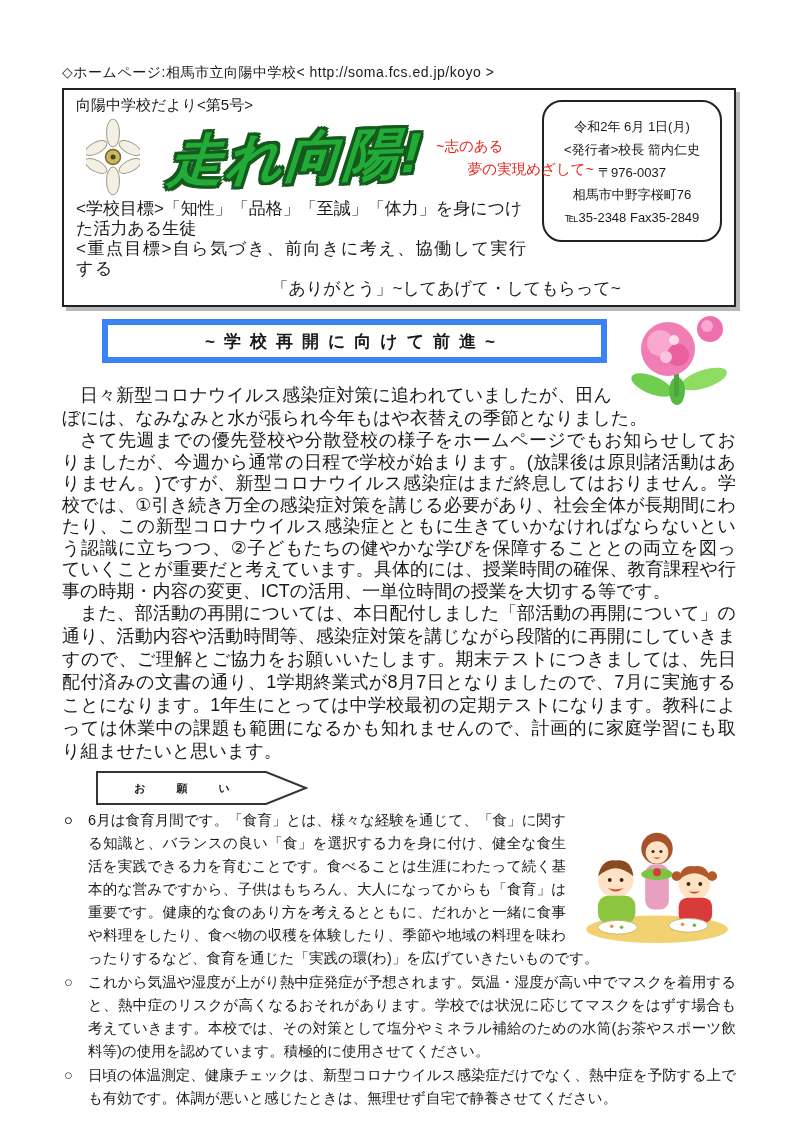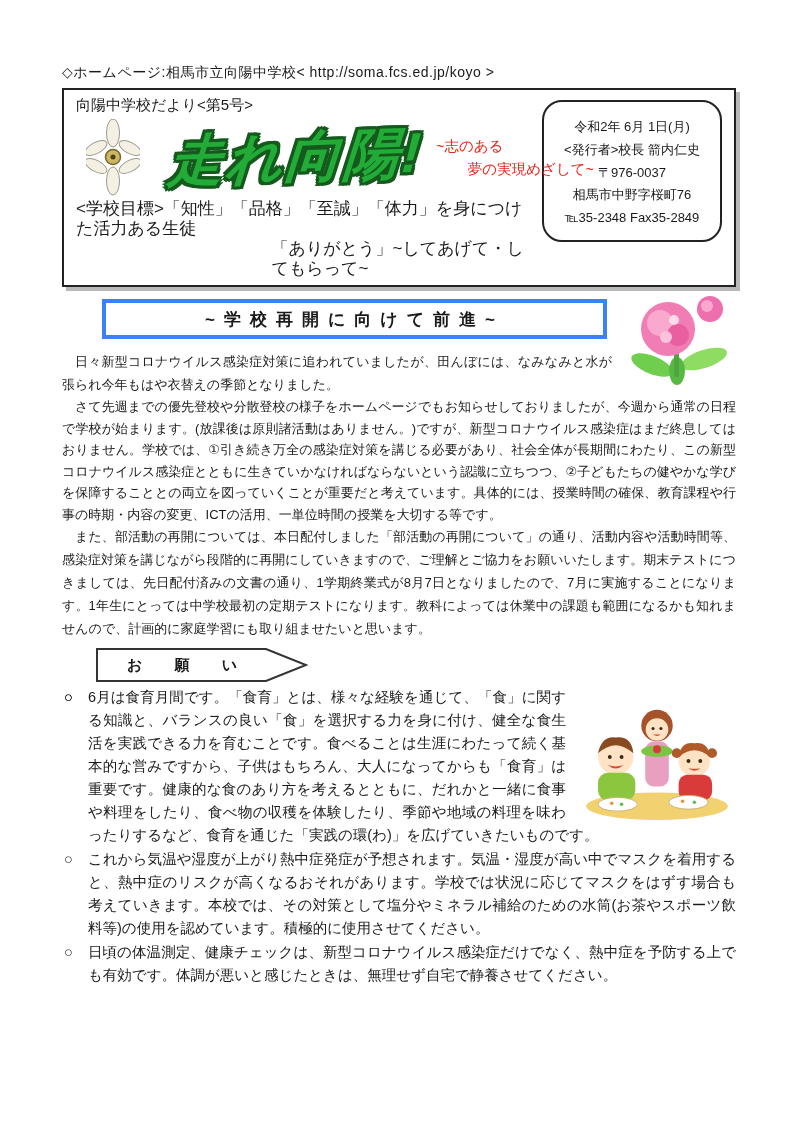--- a/index.html
+++ b/index.html
@@ -29,36 +29,36 @@
                            0 -3px 0 #155a1d, 0 3px 0 #155a1d,
                            -3px 0 0 #155a1d, 3px 0 0 #155a1d; }
   .slogan { color:#e8241c; font-size:14.5px; line-height:1.6; margin-left:14px; white-space:nowrap; }
   .slogan .l2 { padding-left:2.2em; }
   .goals { font-size:17px; line-height:20px; clear:none; }
   .goals .g2 { letter-spacing:1.5px; }
   .goals .g3 { padding-left:11.5em; }
 
   
   .section-wrap { margin-top:12px; position:relative; }
-  .section-title { width:505px; margin-left:40px; border:4px solid #3b82f6;
+  .section-title { width:505px; margin-left:40px; border:6px solid #3b82f6;
                    text-align:center; font-size:17px; font-weight:bold;
                    letter-spacing:9px; padding:5px 0 4px; background:#fff; }
   .peony { float:right; width:112px; height:92px; margin:-6px 2px 2px 10px; }
 
   
-  .bodytext { font-size:13px; line-height:23px; text-align:justify; margin-top:11px; }
+  .bodytext { font-size:18px; line-height:23px; text-align:justify; margin-top:21px; }
   .bodytext p { text-indent:1em; }
   .para2 { line-height:21.5px; }
 
   
   .onegai { position:relative; width:212px; height:34px; margin:8px 0 4px 34px; }
   .onegai svg { position:absolute; inset:0; }
   .onegai .label { position:absolute; left:0; top:0; width:172px; height:34px;
                    display:flex; align-items:center; justify-content:center;
-                   font-size:15px; font-weight:bold; letter-spacing:14px; text-indent:14px;}
+                   font-size:11px; font-weight:bold; letter-spacing:14px; text-indent:14px;}
 
   
   ul.requests { list-style:none; font-size:14.5px; line-height:23px; text-align:justify; }
   ul.requests li { position:relative; padding-left:26px; margin-top:1px; }
   ul.requests li .marker { position:absolute; left:2px; top:0; }
   .family { float:right; width:158px; height:122px; margin:14px 0 2px 12px; }
 </style>
 </head>
 <body>
 
@@ -92,20 +92,21 @@
       </svg>
       <div class="big-title">走れ向陽!</div>
       <div class="slogan">
         <div class="l1">~志のある</div>
         <div class="l2">夢の実現めざして~</div>
       </div>
     </div>
 
     <div class="goals">
       <div class="g1">&lt;学校目標&gt;「知性」「品格」「至誠」「体力」を身につけた活力ある生徒</div>
+      <div class="g2">&lt;重点目標&gt;自ら気づき、前向きに考え、協働して実行する</div>
       <div class="g3">「ありがとう」~してあげて・してもらって~</div>
     </div>
   </div>
 
   <div class="section-wrap">
     <svg class="peony" viewBox="0 0 112 92">
       <ellipse cx="30" cy="72" rx="22" ry="9" fill="#6fce4e" transform="rotate(22 30 72)"></ellipse>
       <ellipse cx="82" cy="66" rx="24" ry="9" fill="#8fdc62" transform="rotate(-18 82 66)"></ellipse>
       <ellipse cx="55" cy="78" rx="8" ry="14" fill="#57b943"></ellipse>
       <rect x="52" y="58" width="5" height="26" rx="2" fill="#4ca63c"></rect>

